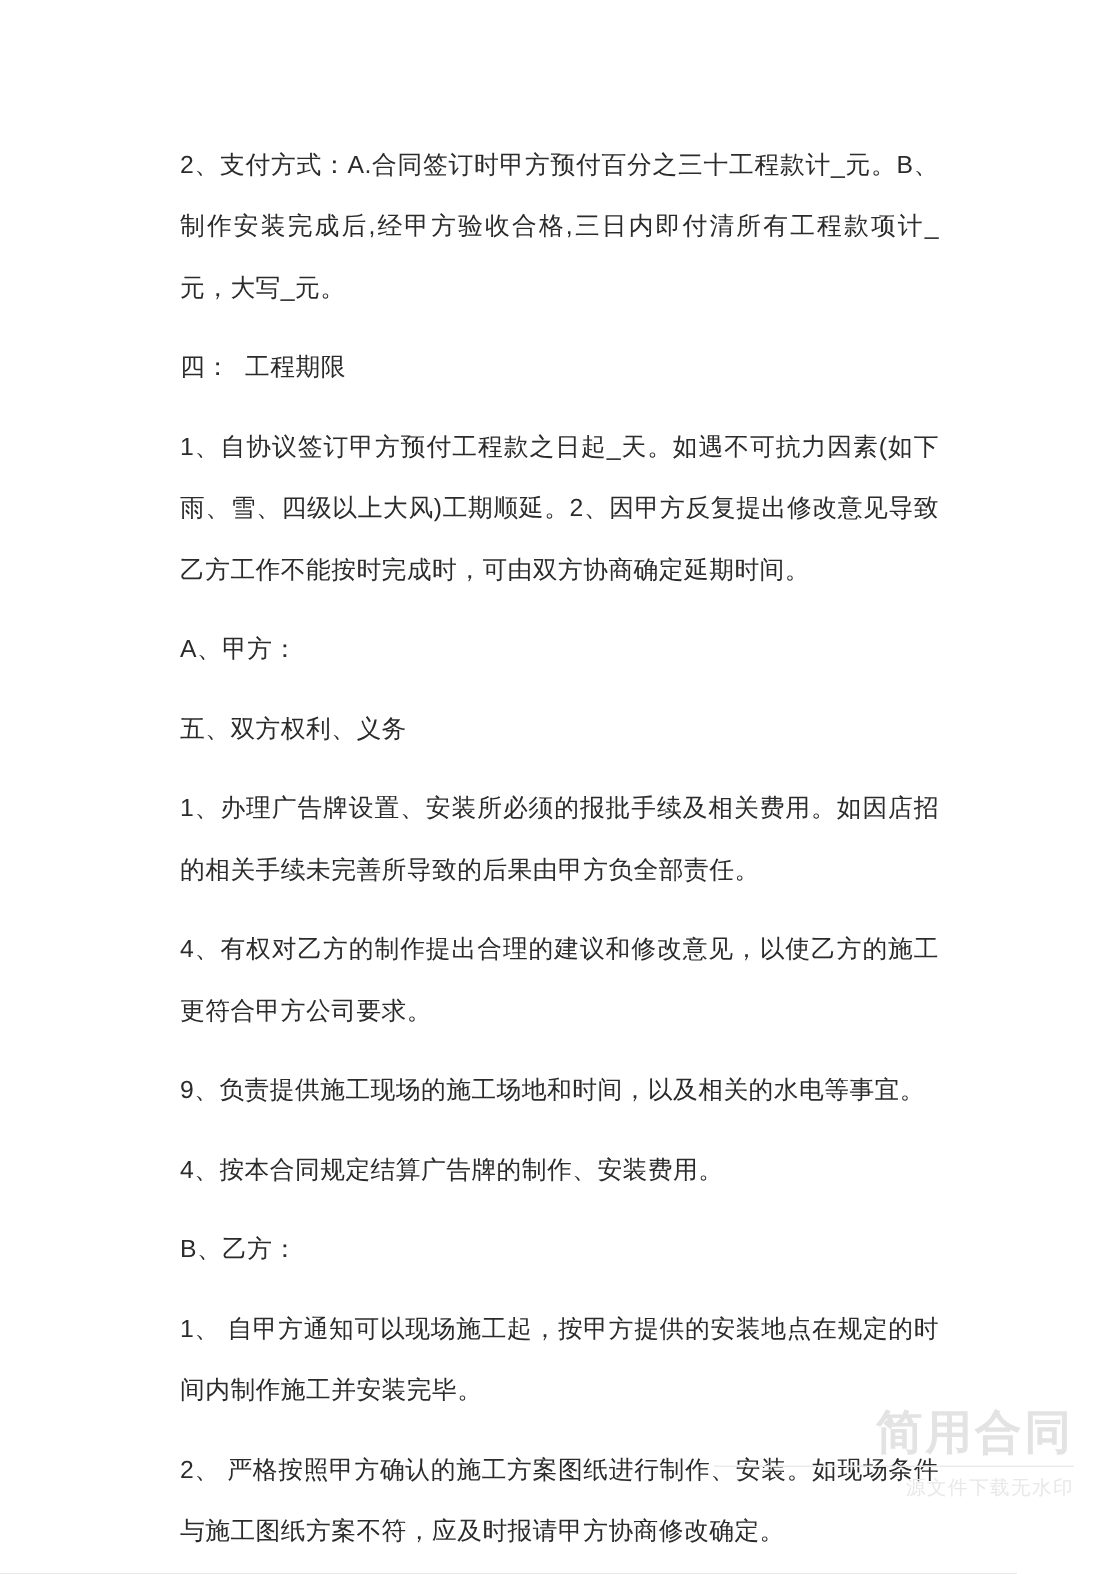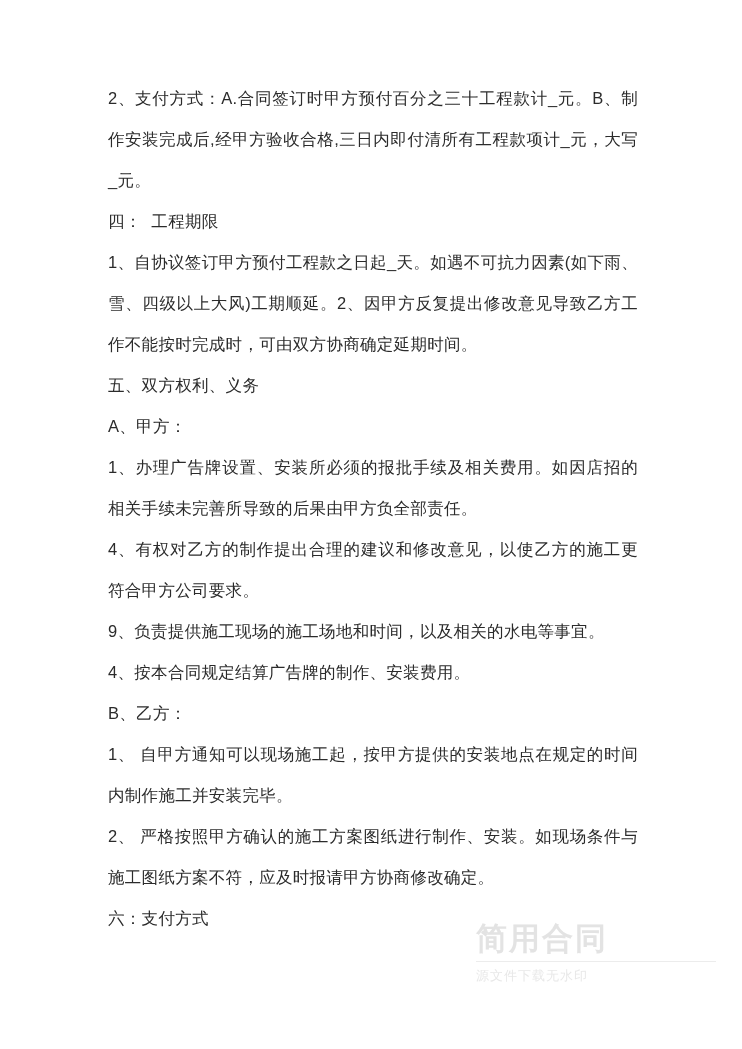--- a/index.html
+++ b/index.html
@@ -24,30 +24,30 @@
     left: 108px;
     top: 78px;
     width: 530px;
   }
   .para {
     font-size: 16.5px;
     line-height: 41px;
     color: #2b2b2b;
     letter-spacing: 0.3px;
     text-align: justify;
-    margin: 0;
+    margin: 12px;
     white-space: pre-wrap;
     font-family: "Liberation Sans", sans-serif;
   }
   .watermark {
     position: absolute;
     right: 26px;
-    bottom: 64px;
+    bottom: 48px;
     width: 240px;
-    text-align: left;
+    text-align: right;
     user-select: none;
   }
   .wm-main {
     font-size: 31px;
     font-weight: bold;
     color: #e3e3e3;
     letter-spacing: 2px;
     line-height: 36px;
   }
   .wm-sub {
@@ -64,22 +64,22 @@
 </style>
 </head>
 <body>
 
 <div class="page">
 
   <div class="doc-body">
     <p class="para">2、支付方式：A.合同签订时甲方预付百分之三十工程款计_元。B、制作安装完成后,经甲方验收合格,三日内即付清所有工程款项计_元，大写_元。</p>
     <p class="para">四：  工程期限</p>
     <p class="para">1、自协议签订甲方预付工程款之日起_天。如遇不可抗力因素(如下雨、雪、四级以上大风)工期顺延。2、因甲方反复提出修改意见导致乙方工作不能按时完成时，可由双方协商确定延期时间。</p>
+    <p class="para">A、甲方：</p>
     <p class="para">五、双方权利、义务</p>
-    <p class="para">A、甲方：</p>
     <p class="para">1、办理广告牌设置、安装所必须的报批手续及相关费用。如因店招的相关手续未完善所导致的后果由甲方负全部责任。</p>
     <p class="para">4、有权对乙方的制作提出合理的建议和修改意见，以使乙方的施工更符合甲方公司要求。</p>
     <p class="para">9、负责提供施工现场的施工场地和时间，以及相关的水电等事宜。</p>
     <p class="para">4、按本合同规定结算广告牌的制作、安装费用。</p>
     <p class="para">B、乙方：</p>
     <p class="para">1、 自甲方通知可以现场施工起，按甲方提供的安装地点在规定的时间内制作施工并安装完毕。</p>
     <p class="para">2、 严格按照甲方确认的施工方案图纸进行制作、安装。如现场条件与施工图纸方案不符，应及时报请甲方协商修改确定。</p>
     <p class="para">六：支付方式</p>
   </div>
 

